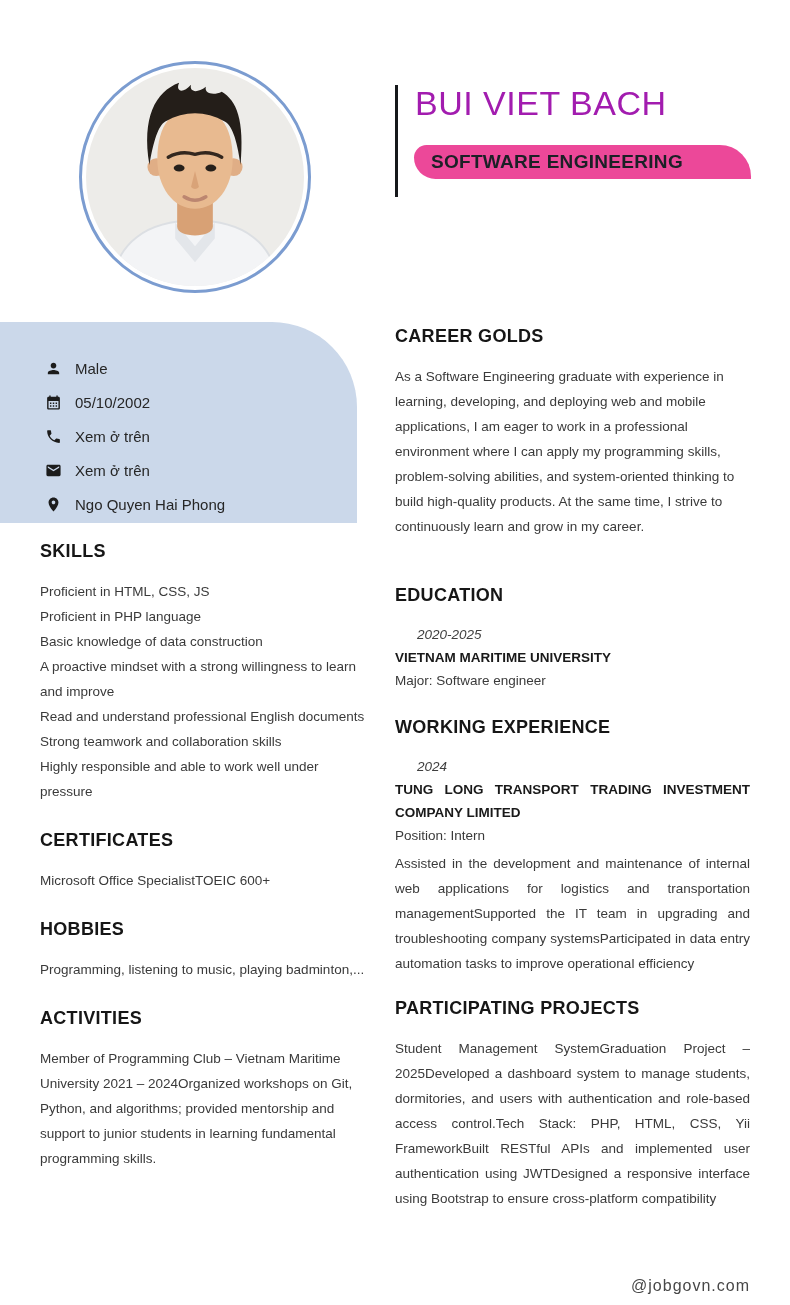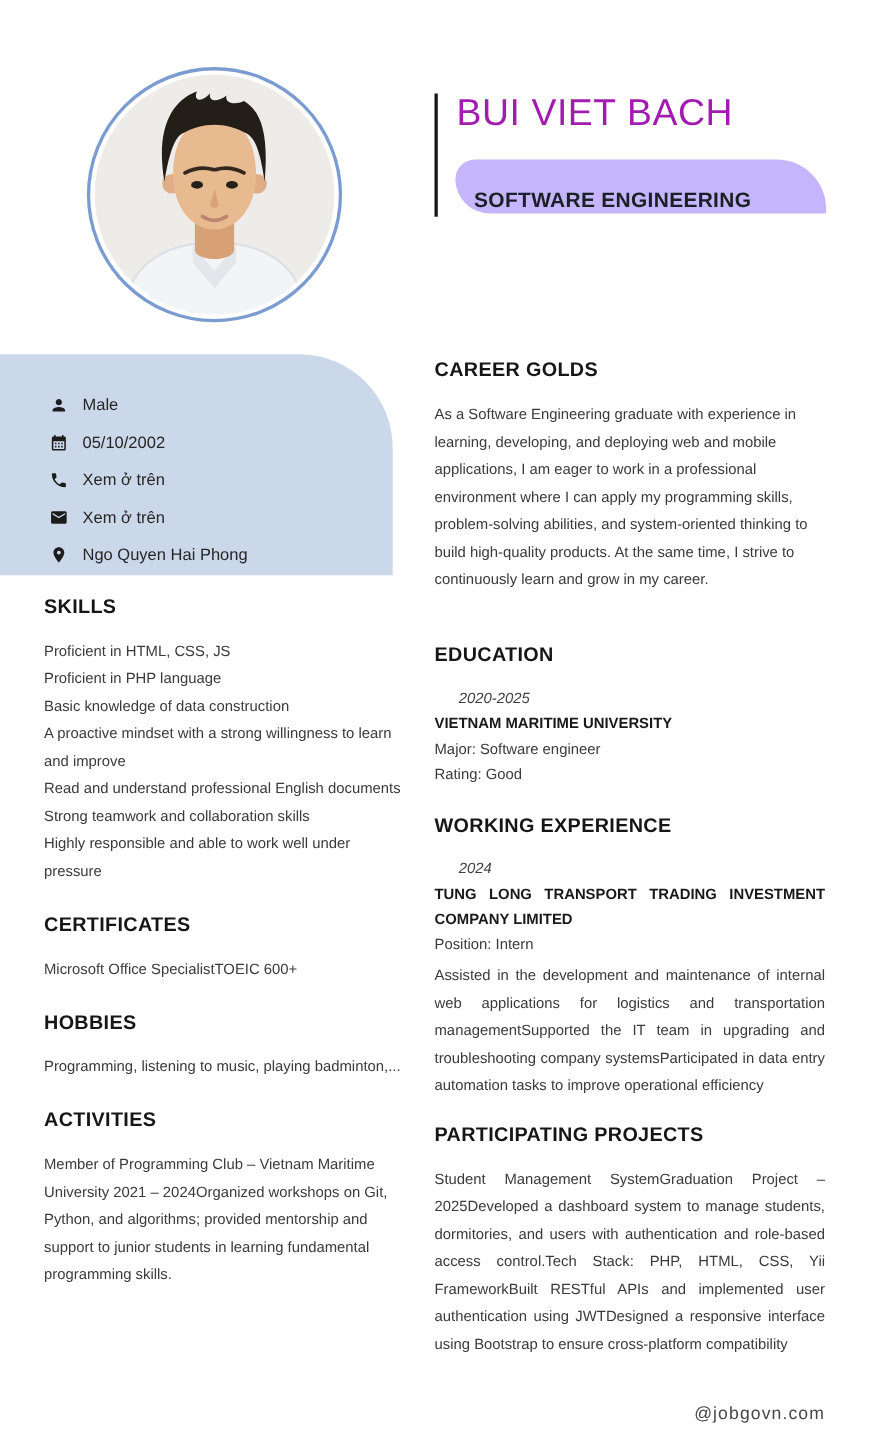--- a/index.html
+++ b/index.html
@@ -16,23 +16,23 @@
   .photo-inner{width:218px;height:218px;border-radius:50%;overflow:hidden;}
   .photo-inner svg{display:block;width:100%;height:100%;}
   
   .header-area{position:absolute;left:395px;top:83px;width:370px;height:120px;}
   .vbar{position:absolute;left:0;top:2px;width:3px;height:112px;background:#16181b;}
   .person-name{
     position:absolute;left:20px;top:0;margin:0;font-size:34px;line-height:40px;
     font-weight:400;color:#a21caf;letter-spacing:0.5px;white-space:nowrap;
   }
   .title-banner{
-    position:absolute;left:19px;top:62px;width:337px;height:49px;
-    background:#c4b5fd;border-radius:22px 55px 0 38px;
-    display:flex;align-items:flex-end;padding-left:17px;box-sizing:border-box;
+    position:absolute;left:19px;top:62px;width:337px;height:34px;
+    background:#ec4899;border-radius:22px 55px 0 38px;
+    display:flex;align-items:center;padding-left:17px;box-sizing:border-box;
   }
   .title-banner span{font-size:19px;font-weight:700;color:#1b2026;letter-spacing:0.3px;}
   
   .info-box{
     position:absolute;left:0;top:322px;width:357px;height:201px;
     background:#CBD8EA;border-top-right-radius:85px;
     box-sizing:border-box;padding:21px 20px 0 45px;
   }
   .info-row{display:flex;align-items:flex-end;height:34px;}
   .info-row .icon{width:17px;height:17px;margin-right:13px;color:#1c1c1c;flex:none;}
@@ -182,21 +182,20 @@
     <section>
       <h2 class="sec">CAREER GOLDS</h2>
       <p class="body-text">As a Software Engineering graduate with experience in learning, developing, and deploying web and mobile applications, I am eager to work in a professional environment where I can apply my programming skills, problem-solving abilities, and system-oriented thinking to build high-quality products. At the same time, I strive to continuously learn and grow in my career.</p>
     </section>
 
     <section class="sec-edu">
       <h2 class="sec">EDUCATION</h2>
       <p class="detail-line year">2020-2025</p>
       <p class="detail-line strong-line">VIETNAM MARITIME UNIVERSITY</p>
       <p class="detail-line">Major: Software engineer</p>
-      <p class="detail-line">Rating: Good</p>
     </section>
 
     <section class="sec-we">
       <h2 class="sec">WORKING EXPERIENCE</h2>
       <p class="detail-line year">2024</p>
       <p class="detail-line strong-line justify">TUNG LONG TRANSPORT TRADING INVESTMENT COMPANY LIMITED</p>
       <p class="detail-line">Position: Intern</p>
       <p class="body-text justify desc">Assisted in the development and maintenance of internal web applications for logistics and transportation managementSupported the IT team in upgrading and troubleshooting company systemsParticipated in data entry automation tasks to improve operational efficiency</p>
     </section>
 

